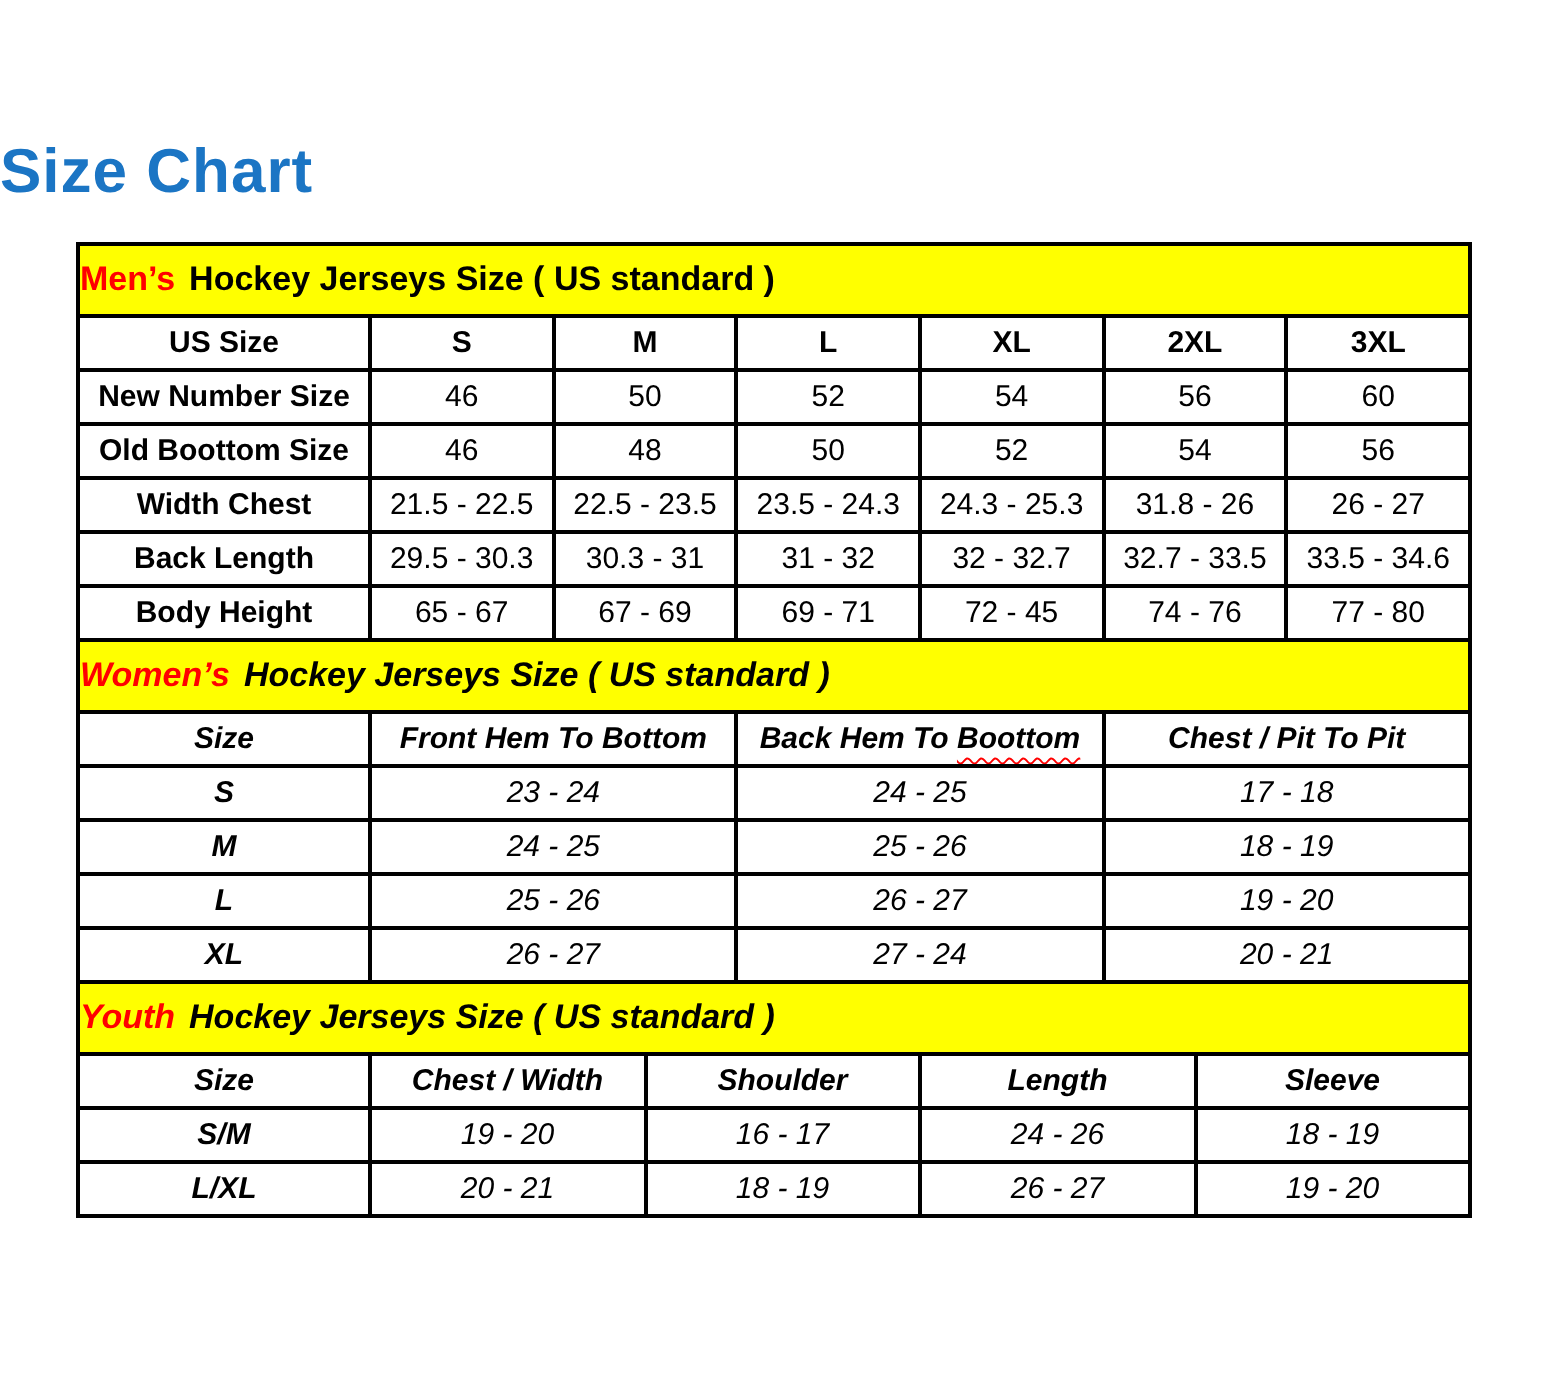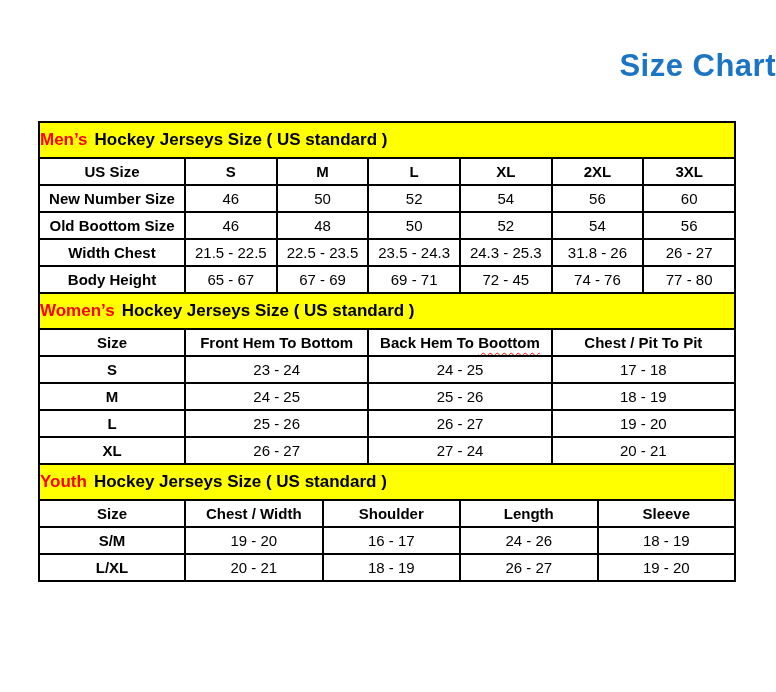--- a/index.html
+++ b/index.html
@@ -11,34 +11,34 @@
   }
   .page {
     position: relative;
     width: 776px;
     height: 692px;
     background: #ffffff;
     overflow: hidden;
   }
   .title {
     margin: 0;
-    padding-top: 48px;
-    text-align: right;
+    padding-top: 68px;
+    text-align: left;
     font-size: 31px;
     font-weight: bold;
     letter-spacing: 0.5px;
     color: var(--title-blue, #1b75c4);
   }
   .tables {
     position: absolute;
     left: 38px;
     top: 121px;
     width: 698px;
   }
-  .size-section + .size-section { margin-top: -2px; }
+  .size-section + .size-section { margin-top: -2px; font-style: italic; }
   .band {
     background: var(--band-yellow, #ffff00);
     border: 2px solid var(--grid-black, #000000);
     height: 38px;
     display: flex;
     align-items: center;
     justify-content: flex-start;
     gap: 7px;
     font-size: 17px;
     font-weight: bold;
@@ -129,20 +129,29 @@
             <tr>
               <td class="rowlabel">Width Chest</td>
               <td>21.5 - 22.5</td>
               <td>22.5 - 23.5</td>
               <td>23.5 - 24.3</td>
               <td>24.3 - 25.3</td>
               <td>31.8 - 26</td>
               <td>26 - 27</td>
             </tr>
             <tr>
+              <td class="rowlabel">Back Length</td>
+              <td>29.5 - 30.3</td>
+              <td>30.3 - 31</td>
+              <td>31 - 32</td>
+              <td>32 - 32.7</td>
+              <td>32.7 - 33.5</td>
+              <td>33.5 - 34.6</td>
+            </tr>
+            <tr>
               <td class="rowlabel">Body Height</td>
               <td>65 - 67</td>
               <td>67 - 69</td>
               <td>69 - 71</td>
               <td>72 - 45</td>
               <td>74 - 76</td>
               <td>77 - 80</td>
             </tr>
           </tbody>
         </table>

